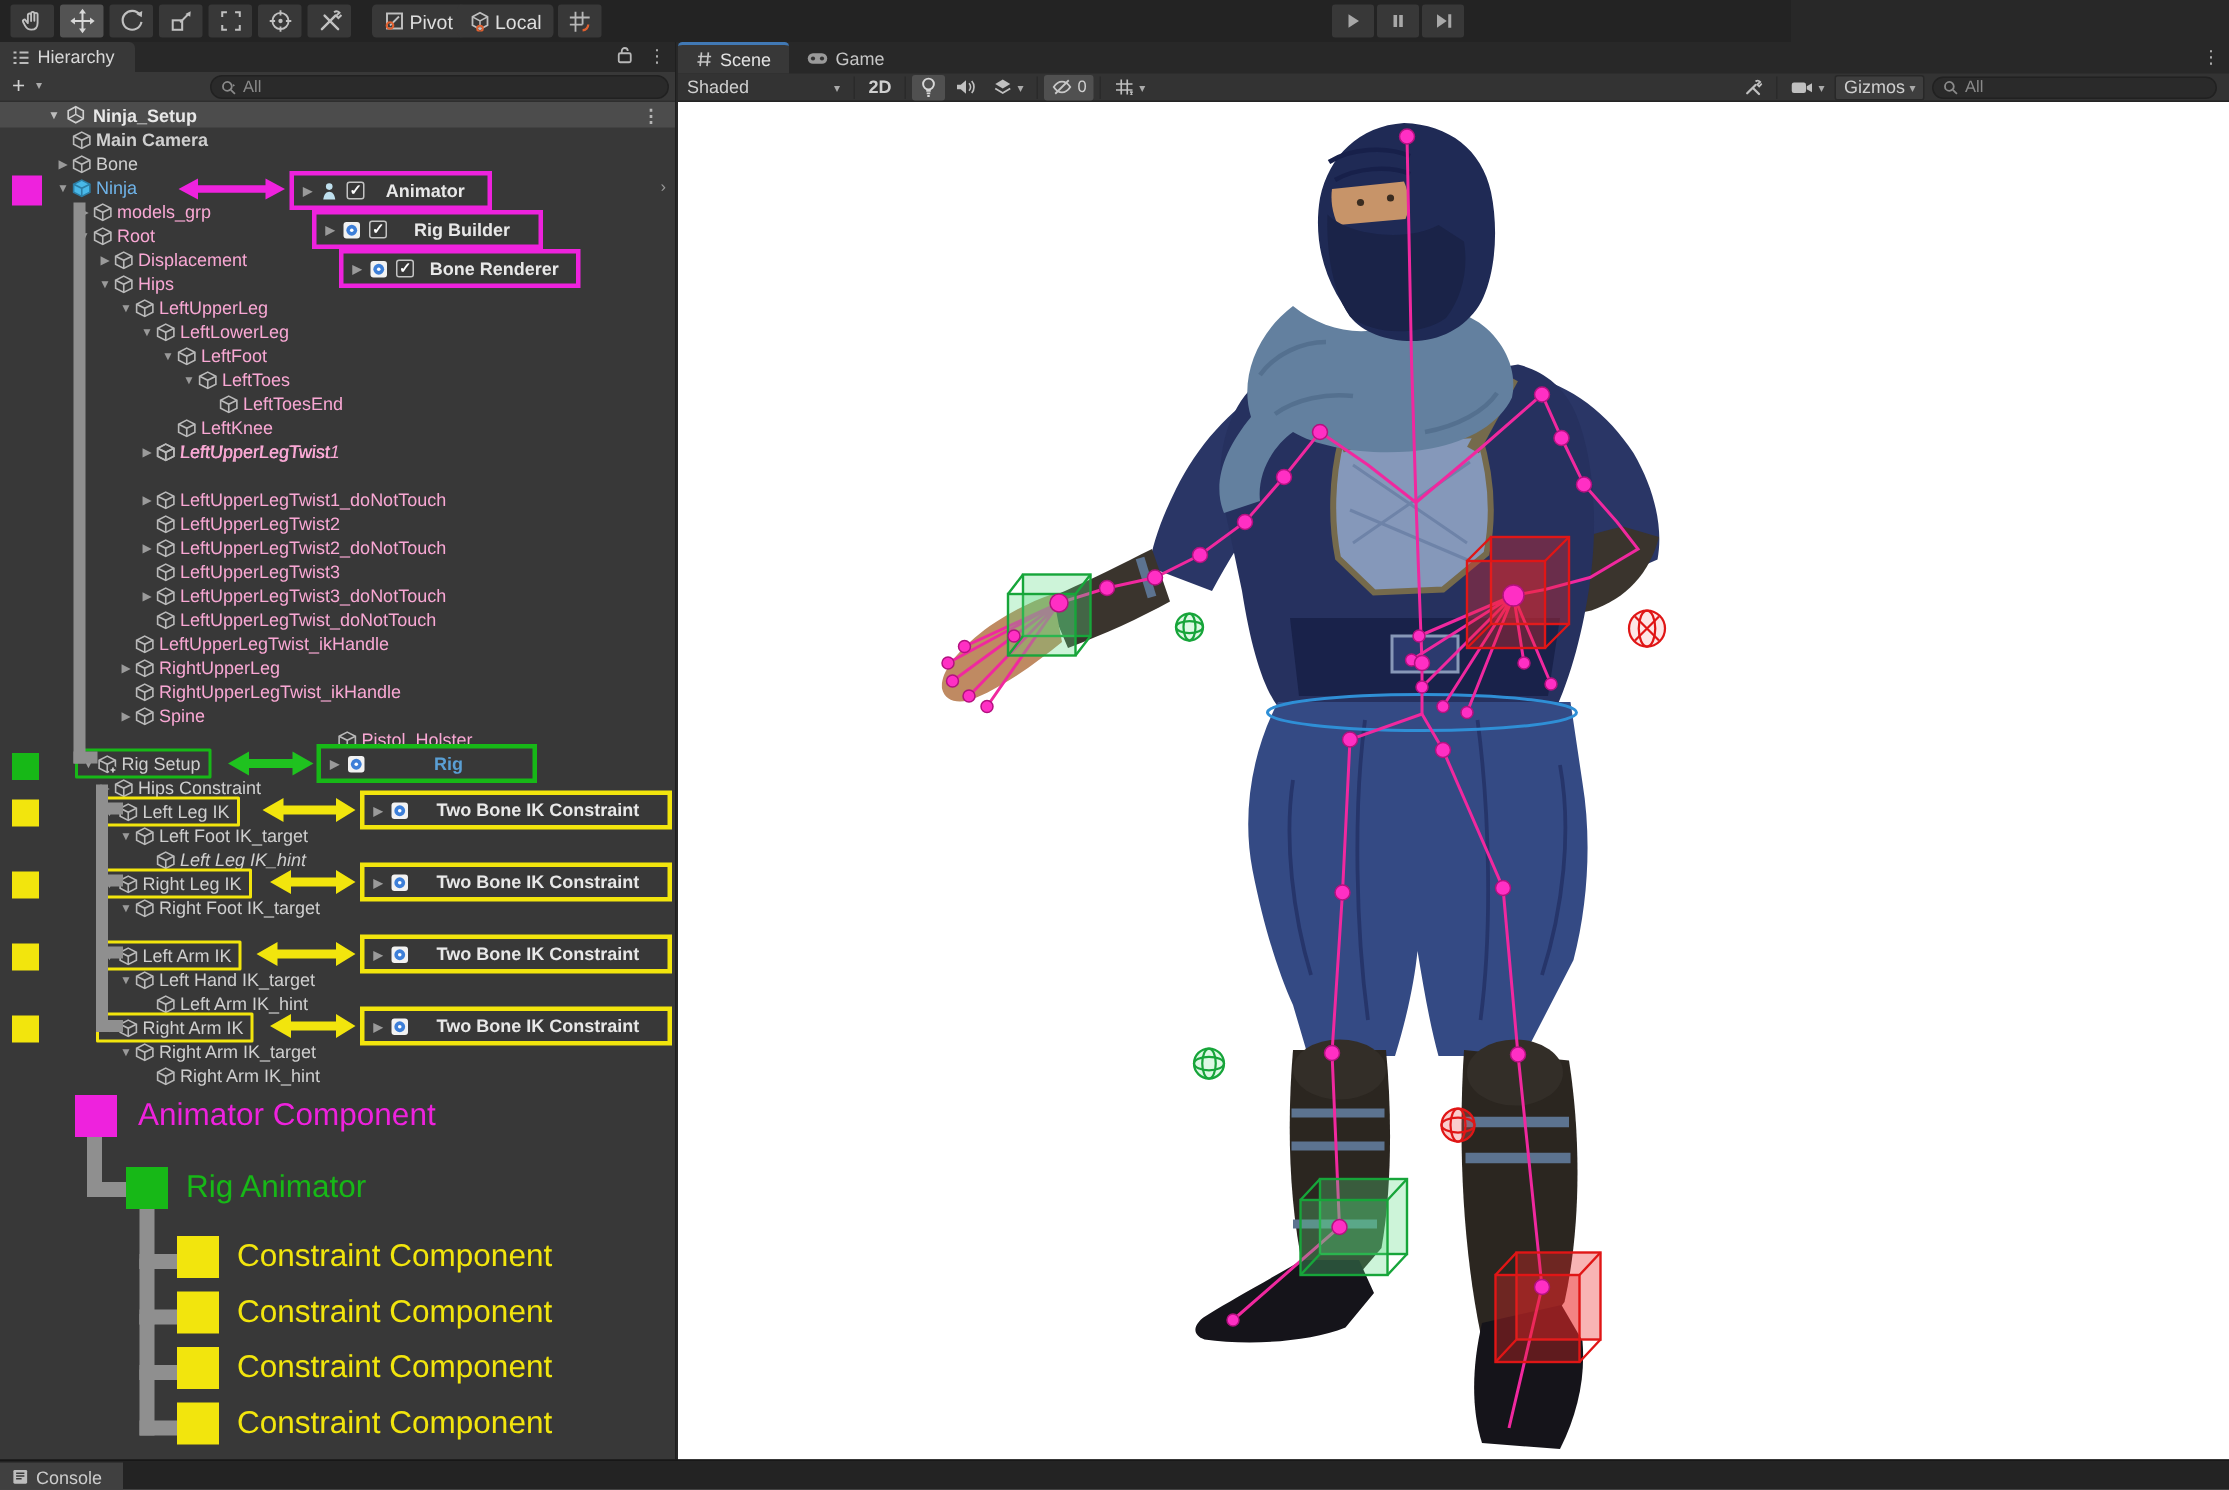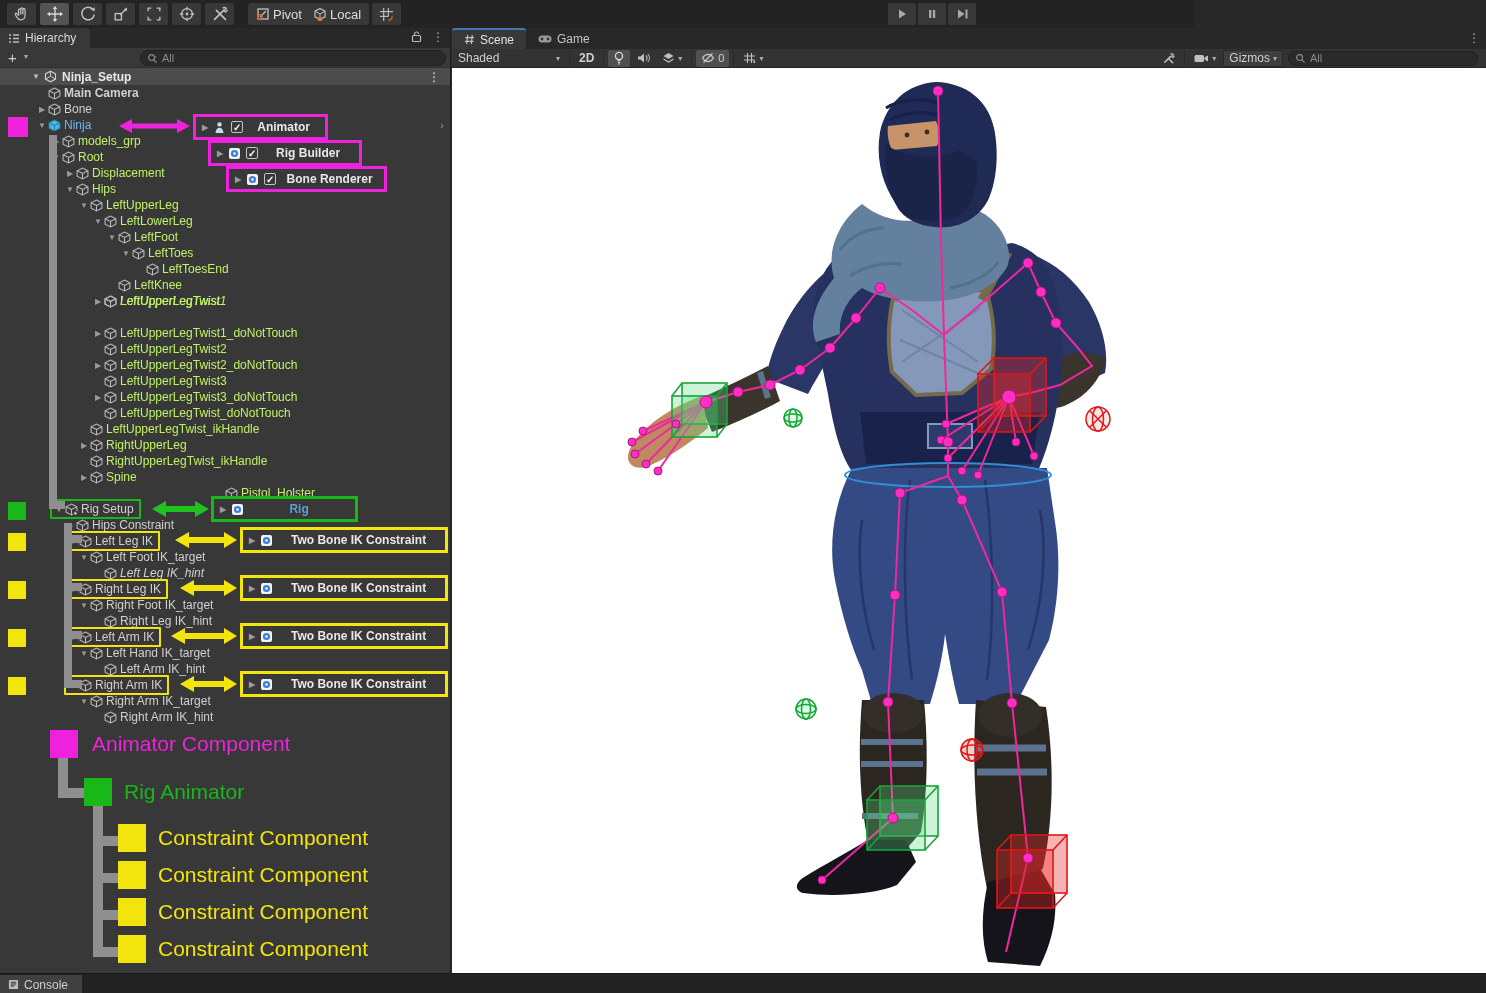--- a/index.html
+++ b/index.html
@@ -34,21 +34,21 @@
     position:absolute; left:140px; top:2px; width:306px; height:16px; background:#2a2a2a;
     border:1px solid #212121; border-radius:8px; display:flex; align-items:center; padding:0 6px; gap:4px;
   }
   .searchbox input { background:transparent; border:none; outline:none; color:#cfcfcf; font-size:11px; width:100%; font-family:"Liberation Sans",sans-serif; }
   .searchbox input::placeholder { color:#8a8a8a; }
   .scenerow { position:absolute; left:0; top:40px; width:100%; height:17px; background:#4c4c4c; display:flex; align-items:center; font-size:12px; font-weight:bold; color:#e8e8e8; }
   .rowsarea { position:absolute; left:0; top:57px; width:100%; height:668px; }
   .hrow { position:absolute; left:0; height:16px; width:100%; display:flex; align-items:center; font-size:12px; white-space:nowrap; }
   .hrow .expander { width:12px; font-size:8px; color:#9a9a9a; text-align:center; flex:none; }
   .hrow .lbl { margin-left:3px; }
-  .hrow .lbl.blue { color:#bef264; }
+  .hrow .lbl.blue { color:#f9a8d4; }
   .hrow .lbl.bright { color:#6fb3e8; }
   .hrow .lbl.grey { color:#cfcfcf; }
   .rowbox { display:flex; align-items:center; border:2px solid; padding:0 5px 0 1px; height:20px; border-radius:1px; }
   .chevron { position:absolute; right:6px; color:#9a9a9a; font-size:11px; }
   .kebab { color:#b5b5b5; font-size:12px; letter-spacing:0; line-height:1; }
   
   .marker { position:absolute; }
   .greybar { position:absolute; background:#8f8f8f; }
   .comp-box {
     position:absolute; height:26px; background:#383838; border:3px solid; display:flex;
@@ -603,31 +603,20 @@
         <div class="hrow" style="top: 512px;">
           <span style="width:78px;flex:none"></span>
           <span class="expander">▼</span>
           <span style="display:flex">
             <svg width="13" height="13" viewBox="0 0 12 12">
               <polygon points="6,1 11,3.5 11,8.5 6,11 1,8.5 1,3.5" fill="none" stroke="#b9b9b9"></polygon>
               <path d="M1,3.5 L6,6 L11,3.5 M6,6 V11" stroke="#b9b9b9" fill="none"></path>
             </svg>
           </span>
           <span class="lbl grey">Right Foot IK_target</span>
-        </div>
-        <div class="hrow" style="top: 528px;">
-          <span style="width:92px;flex:none"></span>
-          <span class="expander"></span>
-          <span style="display:flex">
-            <svg width="13" height="13" viewBox="0 0 12 12">
-              <polygon points="6,1 11,3.5 11,8.5 6,11 1,8.5 1,3.5" fill="none" stroke="#b9b9b9"></polygon>
-              <path d="M1,3.5 L6,6 L11,3.5 M6,6 V11" stroke="#b9b9b9" fill="none"></path>
-            </svg>
-          </span>
-          <span class="lbl grey">Right Leg IK_hint</span>
         </div>
         <div class="hrow" style="top: 544px;">
           <span style="width:64px;flex:none"></span>
           <span class="rowbox" style="border-color:#f2e50d">
             <span class="expander">▼</span>
             <span style="display:flex">
               <svg width="13" height="13" viewBox="0 0 12 12">
                 <polygon points="6,1 11,3.5 11,8.5 6,11 1,8.5 1,3.5" fill="none" stroke="#b9b9b9"></polygon>
                 <path d="M1,3.5 L6,6 L11,3.5 M6,6 V11" stroke="#b9b9b9" fill="none"></path>
               </svg>

